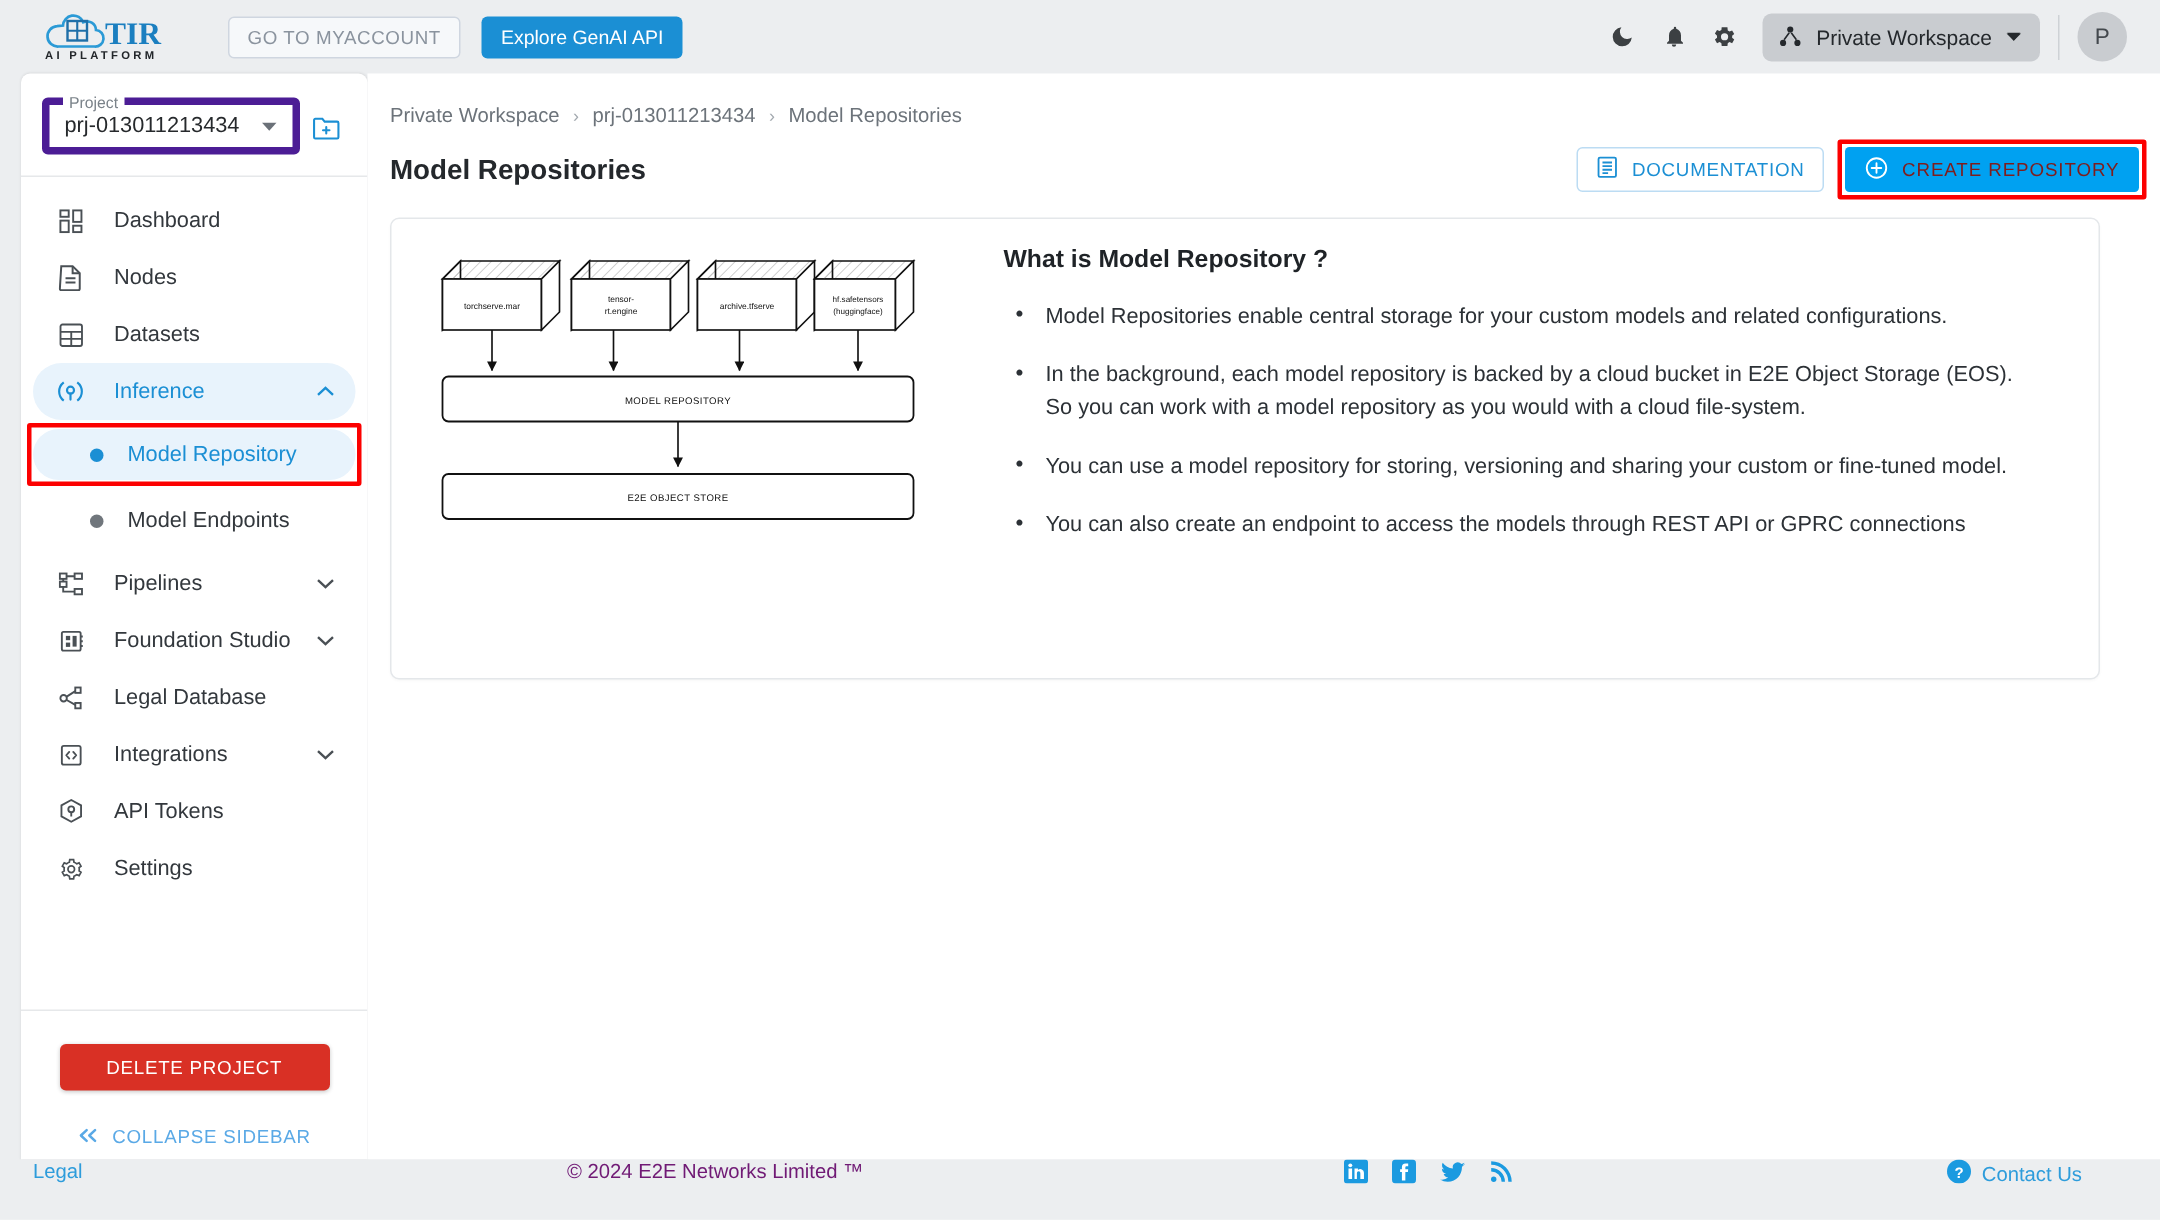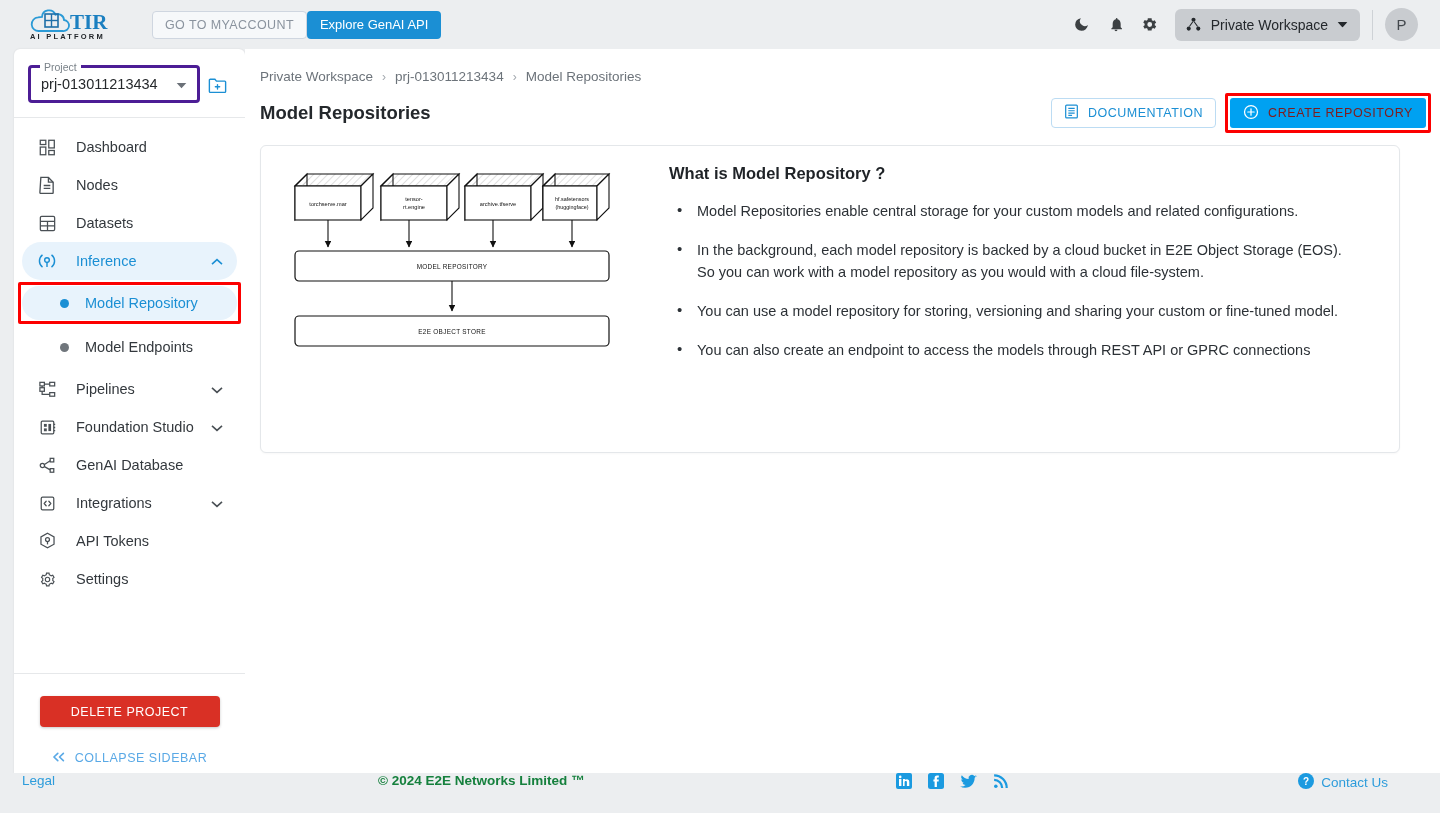--- a/index.html
+++ b/index.html
@@ -21,21 +21,21 @@
   .logo-svg { display: block; }
   .btn-myaccount {
     margin-left: 26px;
     height: 28px; padding: 0 12px;
     border: 1px solid #cfd6e0; border-radius: 4px;
     background: #f6f8fa; color: #8a939e;
     font-size: 12.5px; letter-spacing: .4px;
     display: flex; align-items: center; cursor: pointer;
   }
   .btn-genai {
-    height: 28px; padding: 0 13px;
+    margin-left: 14px; height: 28px; padding: 0 13px;
     border: none; border-radius: 4px;
     background: #1b8fd4; color: #fff;
     font-size: 13px; display: flex; align-items: center; cursor: pointer;
   }
   .top-right {
     margin-left: auto; margin-right: 22px;
     display: flex; align-items: center; gap: 0;
   }
   .ico-btn {
     width: 34px; height: 34px; border-radius: 50%;
@@ -61,21 +61,21 @@
     position: absolute; top: 49px; left: 14px;
     width: 231px; height: 724px;
     background: #fff;
     border-radius: 6px 6px 0 0;
     box-shadow: 0 0 2px rgba(0,0,0,.10);
     display: flex; flex-direction: column;
   }
   .project-box { padding: 16px 14px 14px 14px; position: relative; }
   .proj-field {
     position: relative; width: 172px; height: 38px;
-    border: 3px solid #4c1d95; border-radius: 4px;
+    border: 5px solid #4c1d95; border-radius: 4px;
     display: flex; align-items: center; padding: 0 10px;
     cursor: pointer;
   }
   .proj-legend {
     position: absolute; top: -7px; left: 9px; padding: 0 4px;
     background: #fff; font-size: 10.5px; color: #7a8289;
   }
   .proj-value { font-size: 14.5px; color: #26292c; }
   .proj-caret { margin-left: auto; }
   .new-proj-icon {
@@ -189,21 +189,21 @@
   }
 
   
   .footer {
     position: absolute; left: 0; top: 773px; width: 1440px; height: 40px;
     background: #eceef0;
     display: flex; 
     font-size: 13.5px; color: #2d9cdb;
   }
   .f-legal { margin-left: 22px; cursor: pointer; }
-  .f-copy { position: absolute; left: 378px; color: #15803d; font-weight: bold; }
+  .f-copy { position: absolute; left: 378px; color: #701a75; }
   .f-social { position: absolute; left: 896px; display: flex; align-items: center; gap: 16px; }
   .f-contact {
     position: absolute; right: 52px; display: flex; align-items: center; gap: 7px;
     cursor: pointer;
   }
   .s-ico { cursor: pointer; display: flex; }
 </style>
 </head>
 <body>
 
@@ -385,21 +385,21 @@
 
       <div class="nav-item">
         <span class="ni-icon">
           <svg width="17" height="17" viewBox="0 0 19 19" fill="none" stroke="currentColor" stroke-width="1.4">
             <rect x="12.5" y="1.5" width="4" height="4"></rect>
               <rect x="12.5" y="13" width="4" height="4"></rect>
             <circle cx="3.8" cy="9.5" r="2.4"></circle>
             <path d="M6.1 8.3 L12.5 4.2M6.1 10.8 L12.5 14.4"></path>
           </svg>
         </span>
-        <span class="ni-label">GenAI Database</span>
+        <span class="ni-label">Legal Database</span>
       </div>
 
       <div class="nav-item">
         <span class="ni-icon">
           <svg width="17" height="17" viewBox="0 0 19 19" fill="none" stroke="currentColor" stroke-width="1.4">
             <rect x="2.5" y="2.5" width="14" height="14" rx="1.5"></rect>
             <path d="M8 7 L5.8 9.5 L8 12M11 7 L13.2 9.5 L11 12" stroke-linecap="round" stroke-linejoin="round"></path>
           </svg>
         </span>
         <span class="ni-label">Integrations</span>

